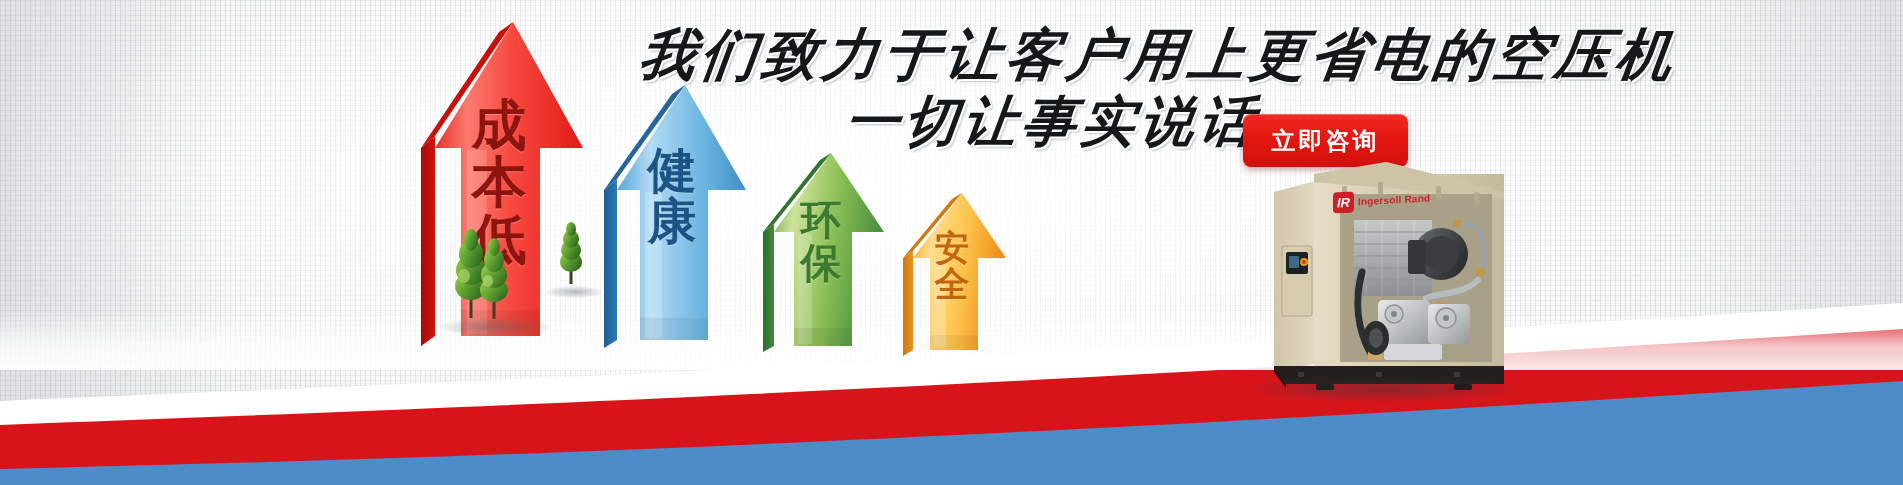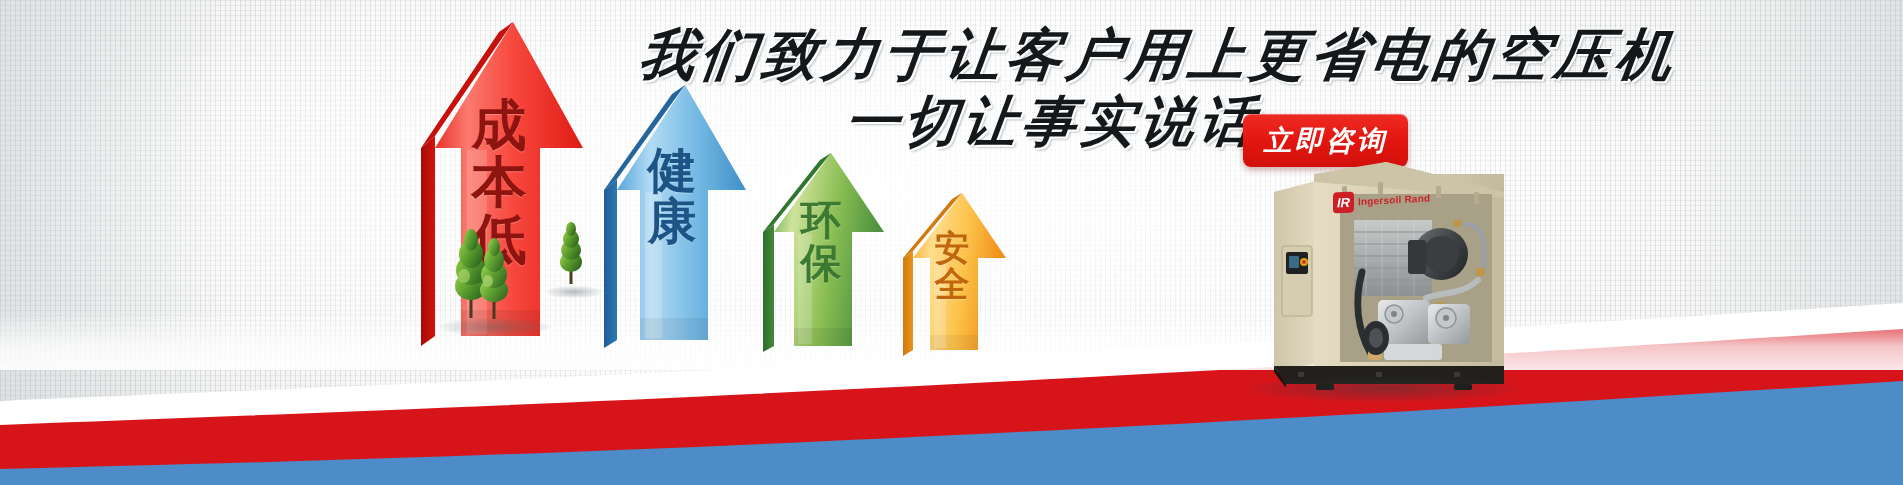--- a/index.html
+++ b/index.html
@@ -113,27 +113,26 @@
     width: 165px;
     height: 53px;
     border-radius: 8px;
     background: linear-gradient(to bottom, #ee2b23 0%, #e2150f 52%, #d1110c 100%);
     box-shadow: 0 3px 6px rgba(120,20,16,0.35), inset 0 1px 0 rgba(255,255,255,0.30);
     display: flex;
     align-items: center;
     justify-content: center;
     color: #ffffff;
     font-family: "DejaVu Sans", "Liberation Sans", sans-serif;
-    font-size: 28px;
+    font-size: 24px;
     font-weight: bold;
     letter-spacing: 3px;
     cursor: pointer;
     border: 0;
     padding: 0;
-    font-style: italic;
   }
 
   
   .machine {
     position: absolute;
     left: 1258px;
     top: 152px;
     width: 252px;
     height: 238px;
   }

